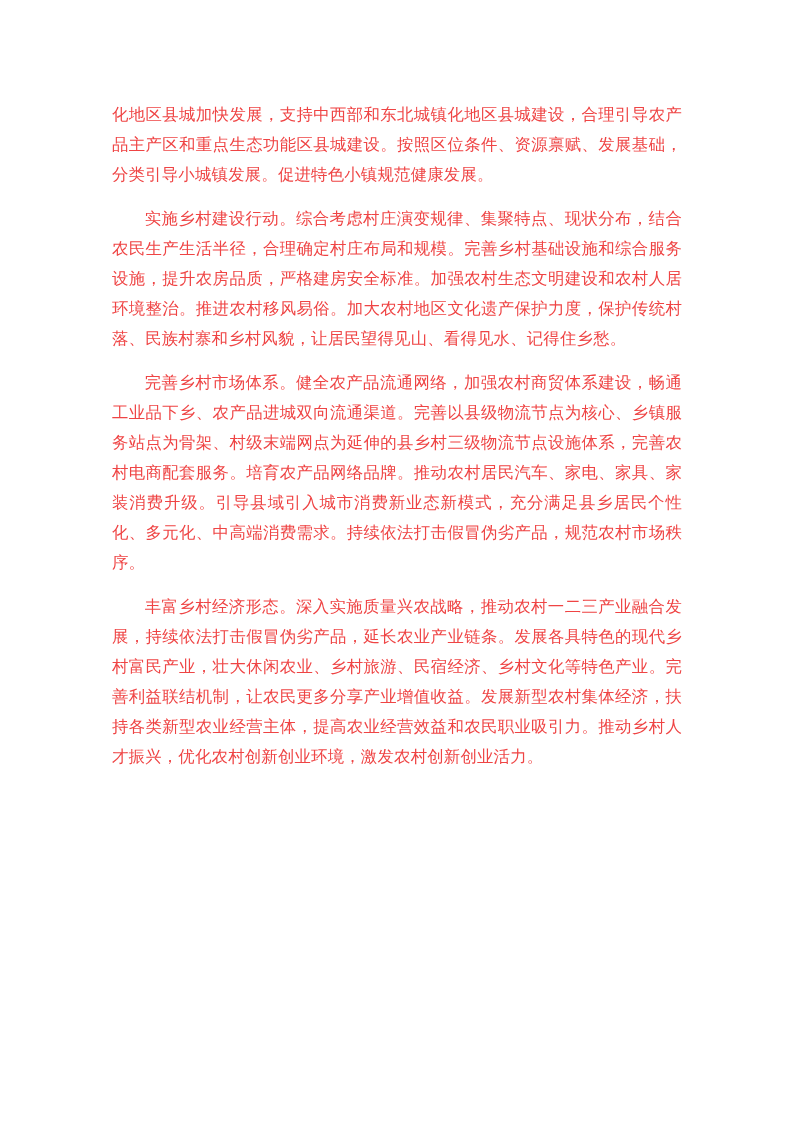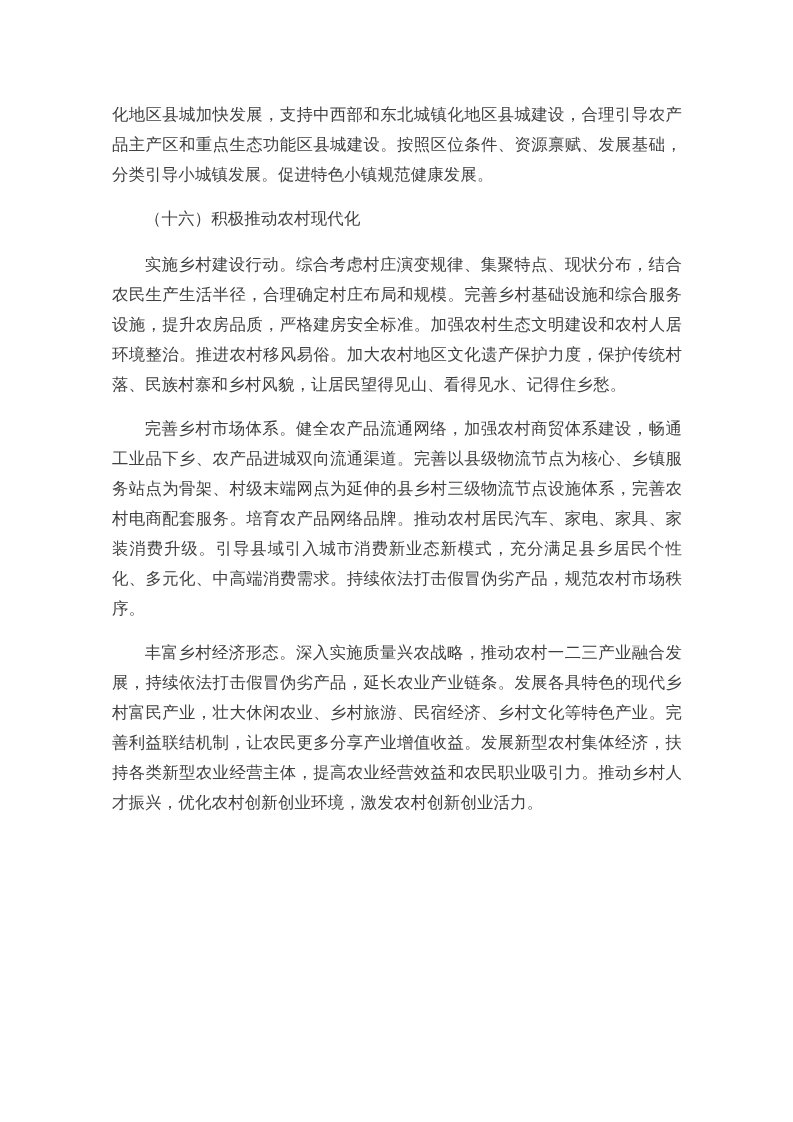--- a/index.html
+++ b/index.html
@@ -13,21 +13,21 @@
     overflow: hidden;
   }
   .page {
     box-sizing: border-box;
     width: 793px;
     height: 1122px;
     padding: 100px 111px 0 112px;
     font-family: "Liberation Serif", "DejaVu Serif", serif;
     font-size: 16.4px;
     line-height: 30px;
-    color: #404040;
+    color: #ef4444;
     text-align: justify;
     letter-spacing: 0.2px;
   }
   .block {
     margin: 0 0 14px 0;
     text-indent: 2em;
   }
   .block.continuation {
     text-indent: 0;
   }
@@ -36,20 +36,19 @@
     margin-bottom: 16px;
   }
 </style>
 </head>
 <body>
 
 <div class="page">
   <p class="block continuation">化地区县城加快发展，支持中西部和东北城镇化地区县城建设，合理引导农产品主产区和重点生态功能区县城建设。按照区位条件、资源禀赋、发展基础，分类引导小城镇发展。促进特色小镇规范健康发展。</p>
 
 
-  <p class="block heading">（十六）积极推动农村现代化</p>
 
   <p class="block">实施乡村建设行动。综合考虑村庄演变规律、集聚特点、现状分布，结合农民生产生活半径，合理确定村庄布局和规模。完善乡村基础设施和综合服务设施，提升农房品质，严格建房安全标准。加强农村生态文明建设和农村人居环境整治。推进农村移风易俗。加大农村地区文化遗产保护力度，保护传统村落、民族村寨和乡村风貌，让居民望得见山、看得见水、记得住乡愁。</p>
 
   <p class="block">完善乡村市场体系。健全农产品流通网络，加强农村商贸体系建设，畅通工业品下乡、农产品进城双向流通渠道。完善以县级物流节点为核心、乡镇服务站点为骨架、村级末端网点为延伸的县乡村三级物流节点设施体系，完善农村电商配套服务。培育农产品网络品牌。推动农村居民汽车、家电、家具、家装消费升级。引导县域引入城市消费新业态新模式，充分满足县乡居民个性化、多元化、中高端消费需求。持续依法打击假冒伪劣产品，规范农村市场秩序。</p>
 
   <p class="block">丰富乡村经济形态。深入实施质量兴农战略，推动农村一二三产业融合发展，持续依法打击假冒伪劣产品，延长农业产业链条。发展各具特色的现代乡村富民产业，壮大休闲农业、乡村旅游、民宿经济、乡村文化等特色产业。完善利益联结机制，让农民更多分享产业增值收益。发展新型农村集体经济，扶持各类新型农业经营主体，提高农业经营效益和农民职业吸引力。推动乡村人才振兴，优化农村创新创业环境，激发农村创新创业活力。</p>
 </div>
 
 </body></html>

